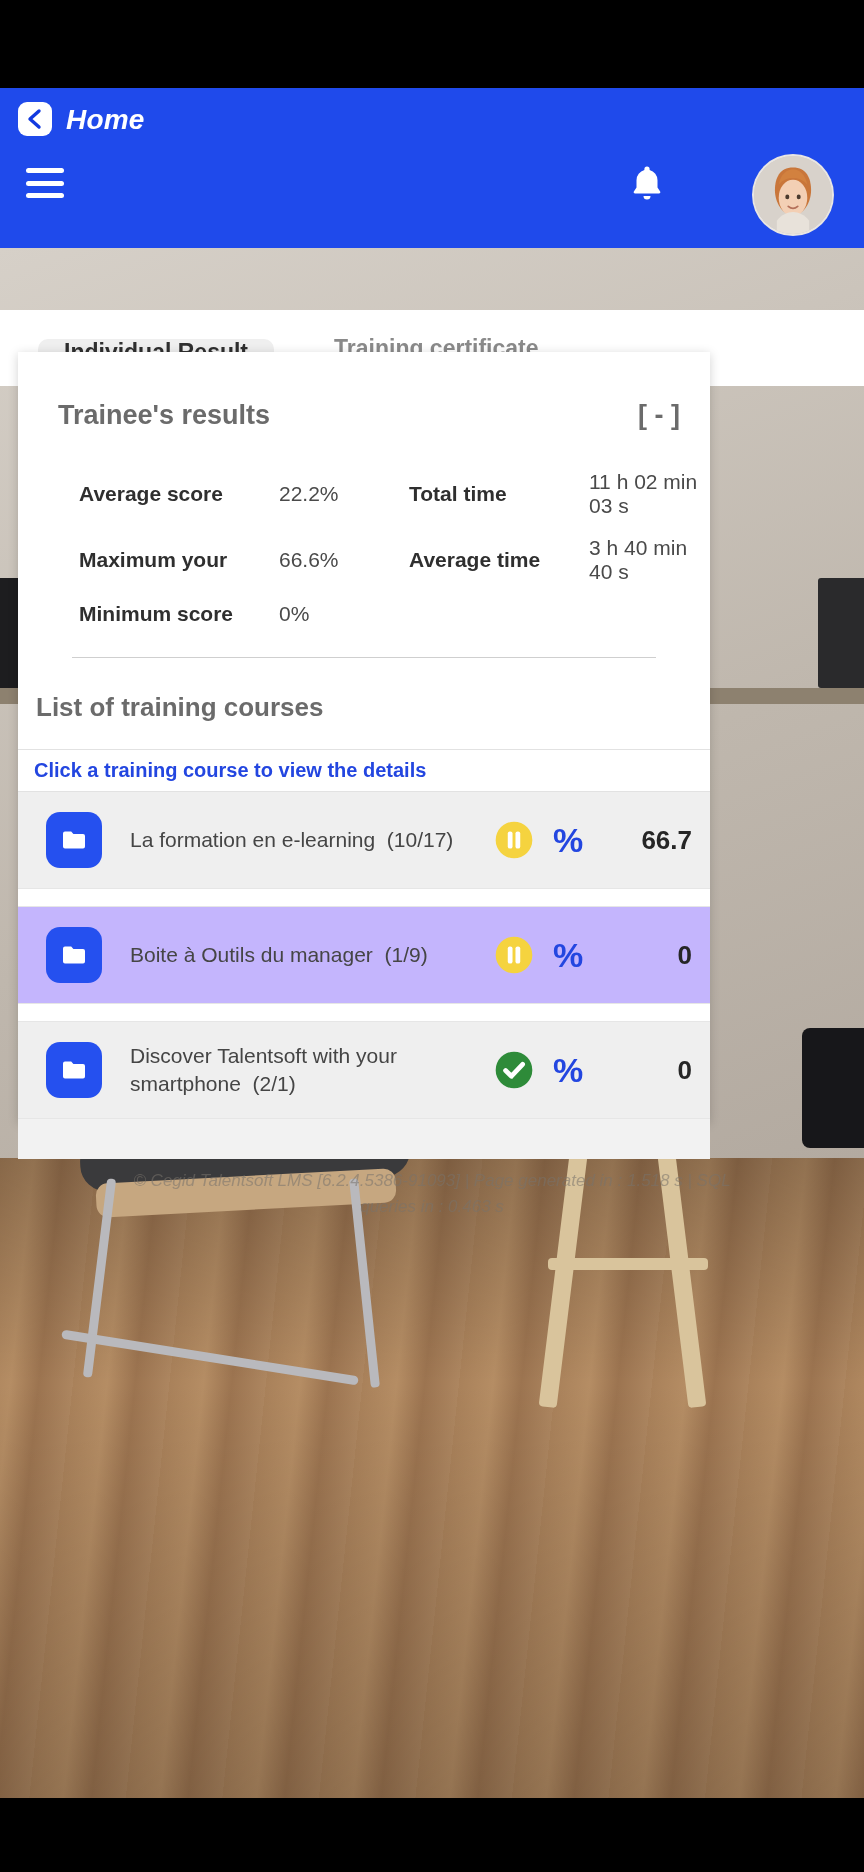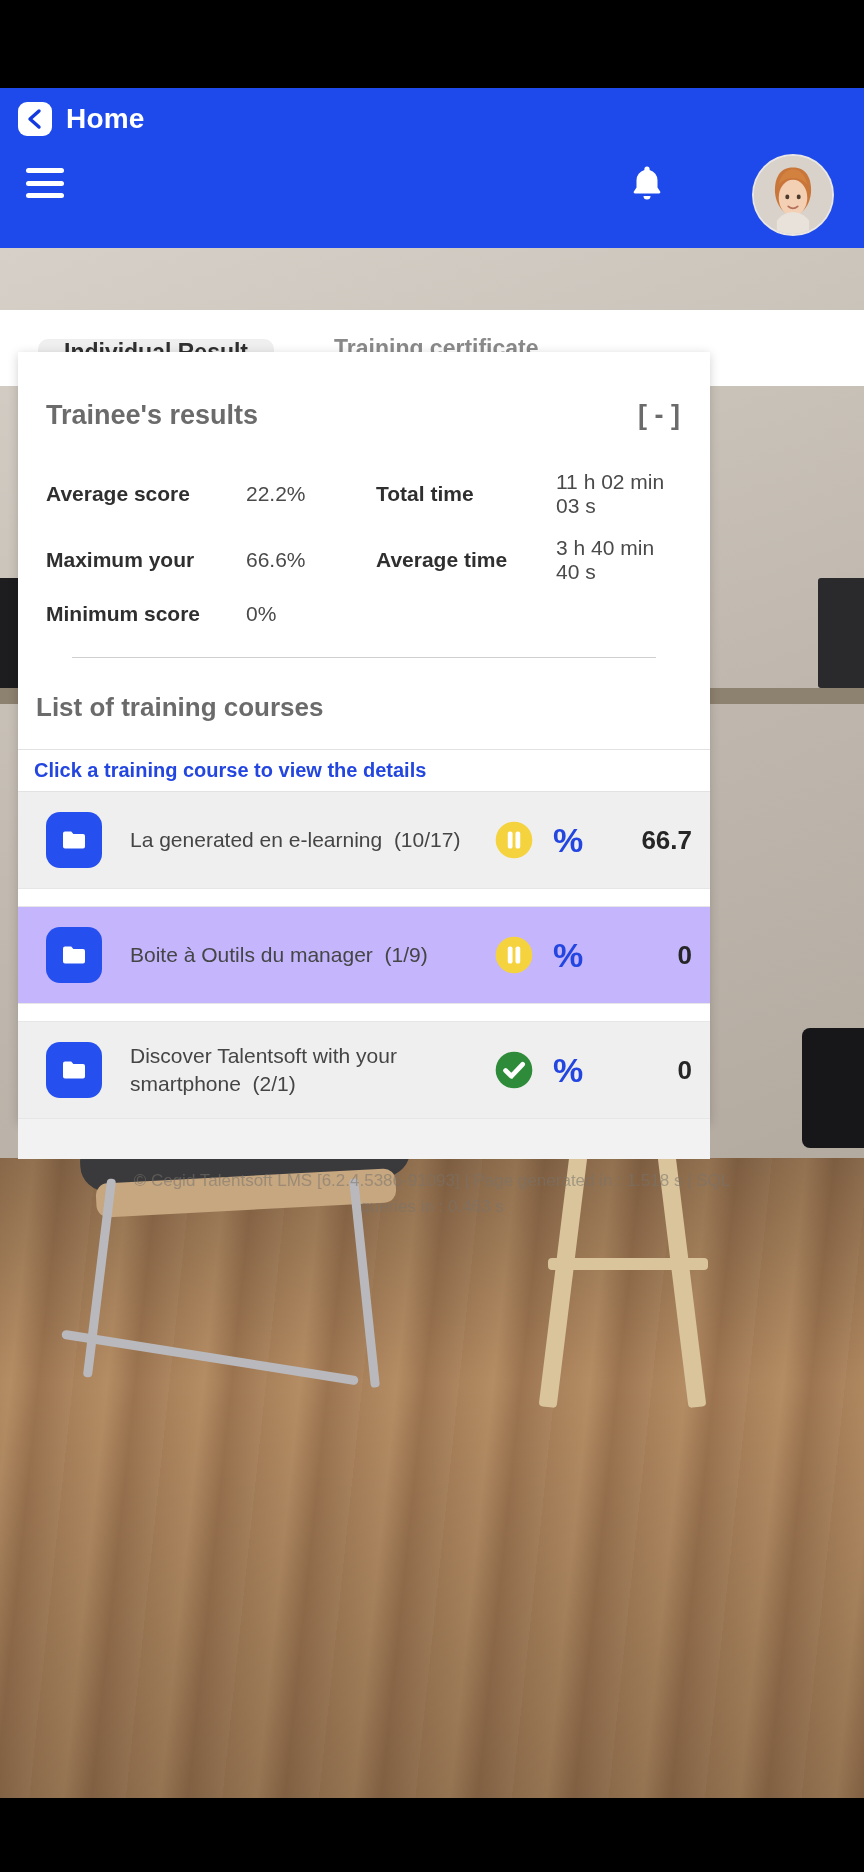--- a/index.html
+++ b/index.html
@@ -12,21 +12,21 @@
   .screen { position: relative; width: 864px; height: 1872px; background: #000; }
 
   
   .statusbar { position: absolute; top: 0; left: 0; width: 864px; height: 88px; background: #000; }
 
   
   .appbar {
     position: absolute; top: 88px; left: 0; width: 864px; height: 160px;
     background: #1f4aeb;
   }
-  .backrow { position: absolute; top: 14px; left: 18px; display: flex; align-items: center; gap: 14px; }
+  .backrow { position: absolute; top: 14px; left: 18px; display: flex; align-items: flex-end; gap: 14px; font-style: italic; }
   .back-icon {
     width: 34px; height: 34px; border-radius: 9px; background: #fff;
     display: flex; align-items: center; justify-content: center;
   }
   .back-icon svg { display: block; }
   .home-title { color: #fff; font-size: 28px; font-weight: bold; letter-spacing: .2px; }
 
   .hamburger { position: absolute; top: 80px; left: 26px; width: 38px; height: 30px;
                display: flex; flex-direction: column; justify-content: space-between; }
   .hamburger i { display: block; height: 5px; border-radius: 3px; background: #fff; }
@@ -80,25 +80,25 @@
 
   
   .card {
     position: absolute; top: 352px; left: 18px; width: 692px; height: 770px;
     background: #fff; box-shadow: 0 2px 10px rgba(0,0,0,.18);
   }
   .card-head {
     display: flex; align-items: center; justify-content: space-between;
     padding: 48px 30px 30px 28px;
   }
-  .card-title { font-size: 27px; color: #6b6b6b; font-weight: bold; }
+  .card-title { font-size: 27px; color: #6b6b6b; font-weight: bold; margin-left: 12px; }
   .collapse { font-size: 27px; color: #6b6b6b; font-weight: bold; }
 
   .stats { padding: 0 28px; }
-  .stats table { width: 100%; border-collapse: collapse; }
+  .stats table { width: 100%; border-collapse: collapse; margin-left: 33px; }
   .stats td { padding: 9px 0; font-size: 21px; vertical-align: middle; }
   .stats .lbl { font-weight: bold; color: #2f2f2f; width: 200px; }
   .stats .val { color: #4a4a4a; width: 130px; }
   .stats .lbl2 { font-weight: bold; color: #2f2f2f; width: 180px; }
   .stats .val2 { color: #4a4a4a; }
   .rule { margin: 22px 26px 0 26px; border-top: 1px solid #cfcfcf; }
 
   .section-title { padding: 34px 0 26px 18px; font-size: 26px; color: #6b6b6b; font-weight: bold; }
 
   .hint-bar {
@@ -125,21 +125,21 @@
   .status-icon { width: 44px; height: 44px; flex: none; }
   .pct-icon { width: 64px; text-align: center; font-size: 34px; font-weight: bold; color: #2346e0; flex: none; }
   .pct-value { width: 92px; text-align: right; font-size: 26px; font-weight: bold; color: #262626; flex: none; }
 
   .card-foot { height: 40px; background: #f2f2f2; }
 
   
   .credit {
     position: absolute; top: 1168px; left: 0; width: 864px;
     text-align: center; font-size: 17px; color: rgba(120,115,108,.55);
-    line-height: 1.5; padding: 0 10px;
+    line-height: 1.5; padding: 0 10px; font-style: italic;
   }
 </style>
 </head>
 <body>
 
 <div class="screen">
 
   <div class="statusbar"></div>
 
   <div class="bg">
@@ -243,21 +243,21 @@
     <div class="section-title">List of training courses</div>
 
     <div class="hint-bar">Click a training course to view the details</div>
 
     <div class="course-row shaded">
       <span class="folder-icon">
         <svg width="26" height="22" viewBox="0 0 26 22" aria-hidden="true">
           <path d="M2 4.5a2 2 0 0 1 2-2h6.2l2.2 2.6H22a2 2 0 0 1 2 2v10.4a2 2 0 0 1-2 2H4a2 2 0 0 1-2-2z" fill="#fff"></path>
         </svg>
       </span>
-      <span class="course-label"><span>La generated en e-learning</span>&nbsp; <span>(10/17)</span></span>
+      <span class="course-label"><span>La formation en e-learning</span>&nbsp; <span>(10/17)</span></span>
       <span class="status-icon">
         <svg width="44" height="44" viewBox="0 0 24 24" aria-hidden="true">
           <circle cx="12" cy="12" r="10" fill="#f5d33f"></circle>
           <rect x="8.6" y="7.3" width="2.6" height="9.4" rx="1.2" fill="#fff"></rect>
           <rect x="12.8" y="7.3" width="2.6" height="9.4" rx="1.2" fill="#fff"></rect>
         </svg>
       </span>
       <span class="pct-icon">%</span>
       <span class="pct-value">66.7</span>
     </div>

